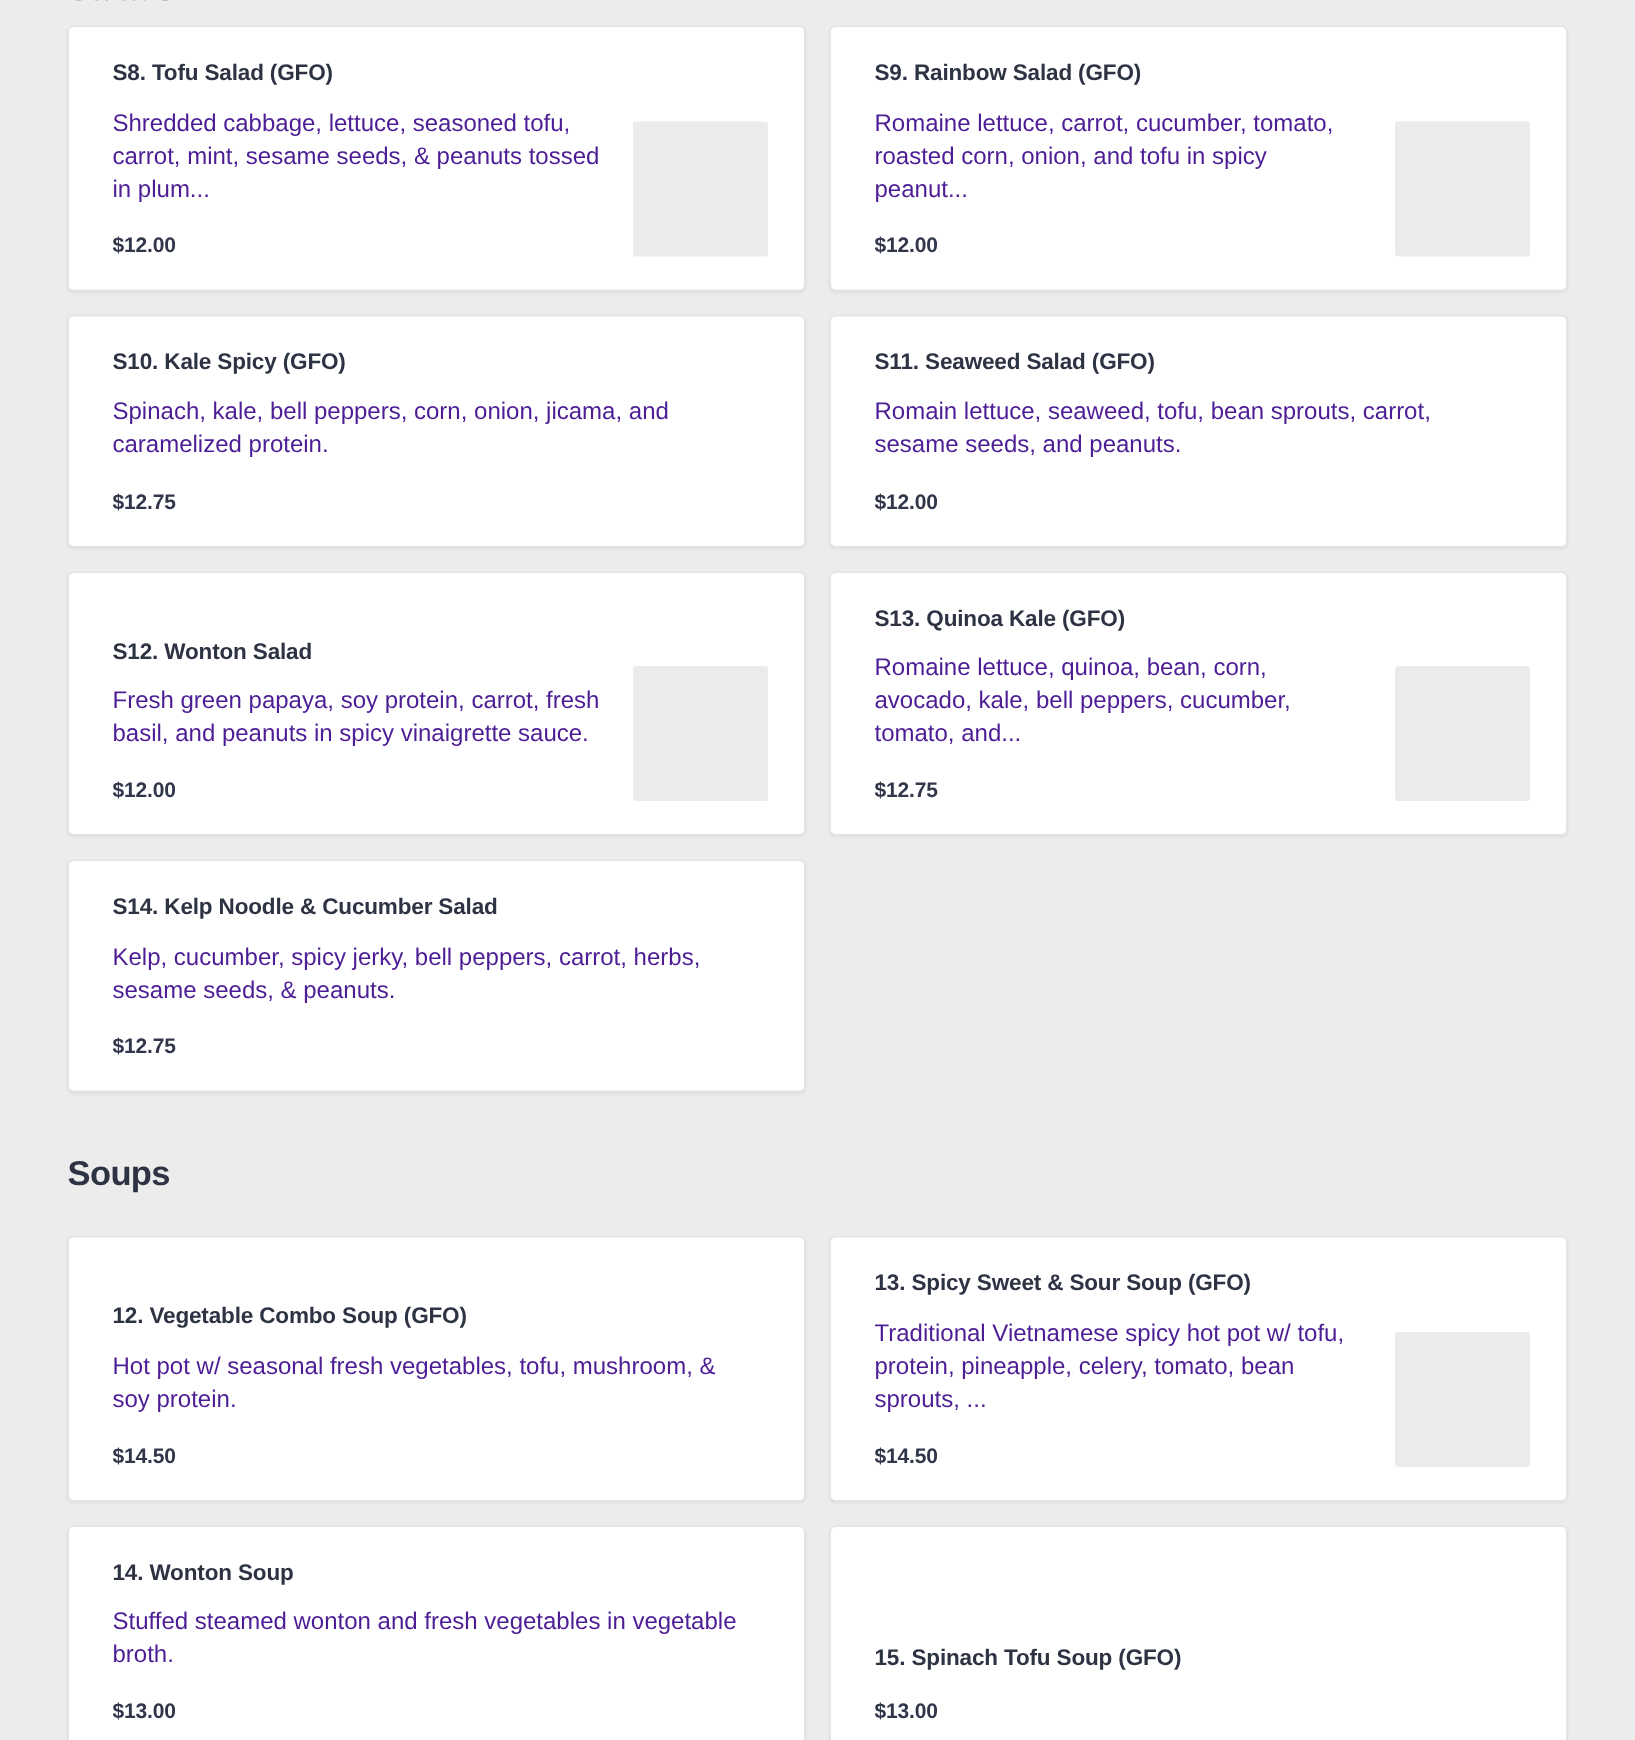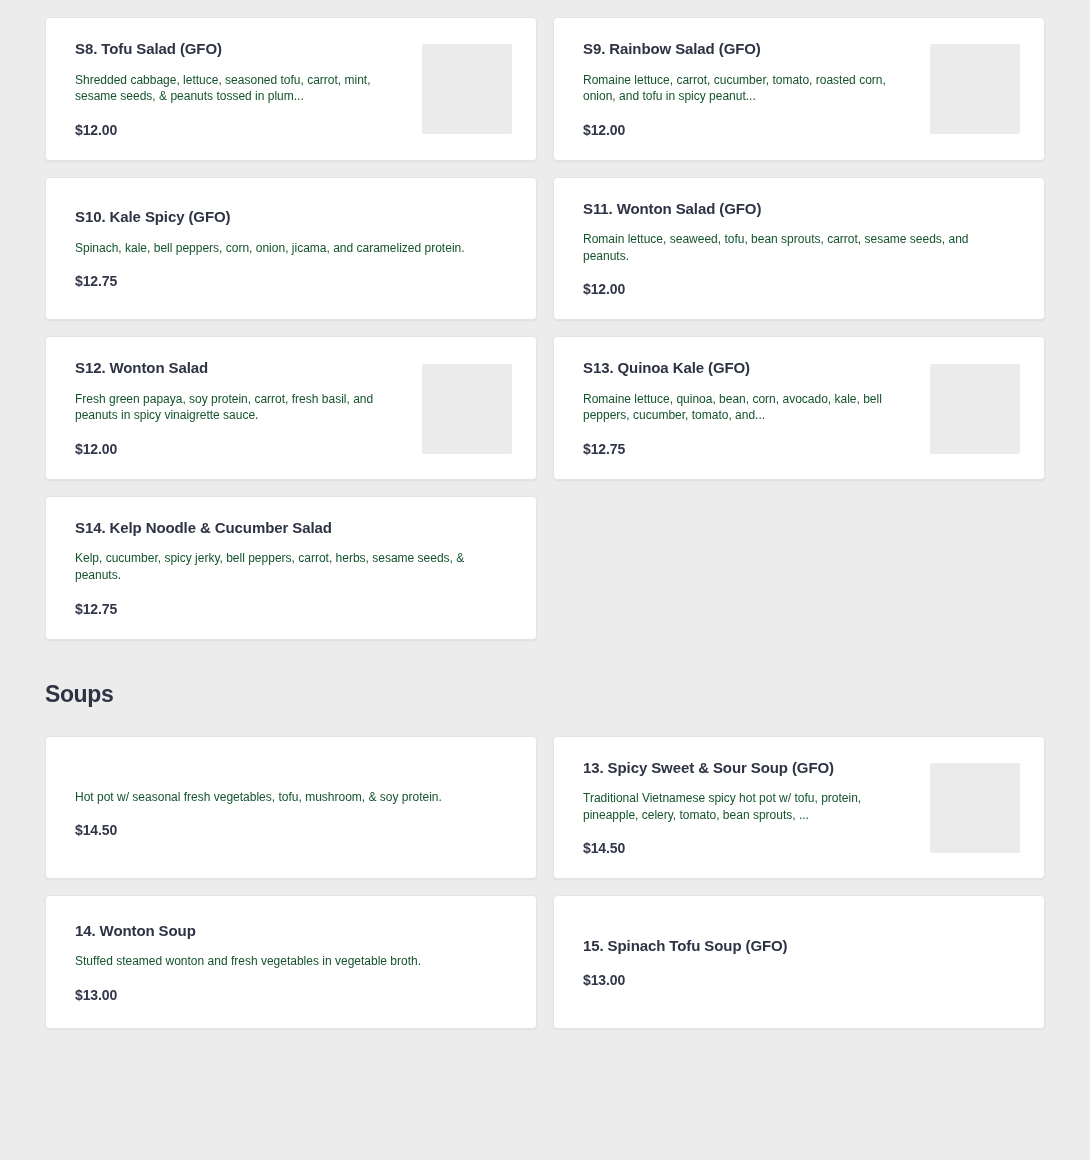--- a/index.html
+++ b/index.html
@@ -55,21 +55,21 @@
     row-gap: 16px;
   }
 
   .menu-card {
     background: #ffffff;
     border-radius: 4px;
     border: 1px solid #e4e4e4;
     box-shadow: 0 1px 2px rgba(0, 0, 0, 0.06);
     padding: 21px 24px 22px 29px;
     display: flex;
-    align-items: center;
+    align-items: flex-end;
     justify-content: space-between;
     min-height: 134px;
   }
 
   .menu-card__body {
     flex: 1 1 auto;
     min-width: 0;
     padding-right: 14px;
   }
 
@@ -80,23 +80,23 @@
   .item-name {
     font-size: 15px;
     font-weight: bold;
     color: #2e3344;
     line-height: 1.3;
     letter-spacing: -0.1px;
   }
 
   .item-desc {
     margin-top: 13px;
-    font-size: 12px;
+    font-size: 16px;
     line-height: 1.38;
-    color: #14532d;
+    color: #4c1d95;
     font-weight: normal;
   }
 
   .item-price {
     margin-top: 17px;
     font-size: 14px;
     color: #31364a;
     letter-spacing: -0.1px;
     font-weight: bold;
   }
@@ -141,21 +141,21 @@
       <div class="menu-card">
         <div class="menu-card__body">
           <div class="item-name">S10. Kale Spicy (GFO)</div>
           <div class="item-desc">Spinach, kale, bell peppers, corn, onion, jicama, and caramelized protein.</div>
           <div class="item-price">$12.75</div>
         </div>
       </div>
 
       <div class="menu-card">
         <div class="menu-card__body">
-          <div class="item-name">S11. Wonton Salad (GFO)</div>
+          <div class="item-name">S11. Seaweed Salad (GFO)</div>
           <div class="item-desc">Romain lettuce, seaweed, tofu, bean sprouts, carrot, sesame seeds, and peanuts.</div>
           <div class="item-price">$12.00</div>
         </div>
       </div>
 
       <div class="menu-card menu-card--with-photo">
         <div class="menu-card__body">
           <div class="item-name">S12. Wonton Salad</div>
           <div class="item-desc">Fresh green papaya, soy protein, carrot, fresh basil, and peanuts in spicy vinaigrette sauce.</div>
           <div class="item-price">$12.00</div>
@@ -183,20 +183,21 @@
     </div>
   </section>
 
   <section class="section section--soups">
     <h2 class="section-title">Soups</h2>
 
     <div class="card-grid">
 
       <div class="menu-card">
         <div class="menu-card__body">
+          <div class="item-name">12. Vegetable Combo Soup (GFO)</div>
           <div class="item-desc">Hot pot w/ seasonal fresh vegetables, tofu, mushroom, &amp; soy protein.</div>
           <div class="item-price">$14.50</div>
         </div>
       </div>
 
       <div class="menu-card menu-card--with-photo">
         <div class="menu-card__body">
           <div class="item-name">13. Spicy Sweet &amp; Sour Soup (GFO)</div>
           <div class="item-desc">Traditional Vietnamese spicy hot pot w/ tofu, protein, pineapple, celery, tomato, bean sprouts, ...</div>
           <div class="item-price">$14.50</div>

